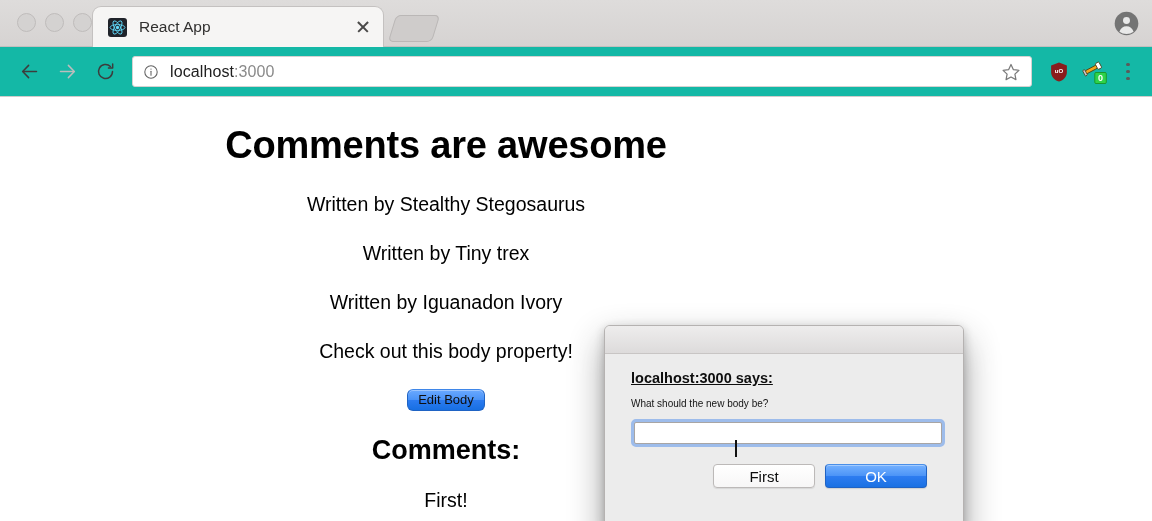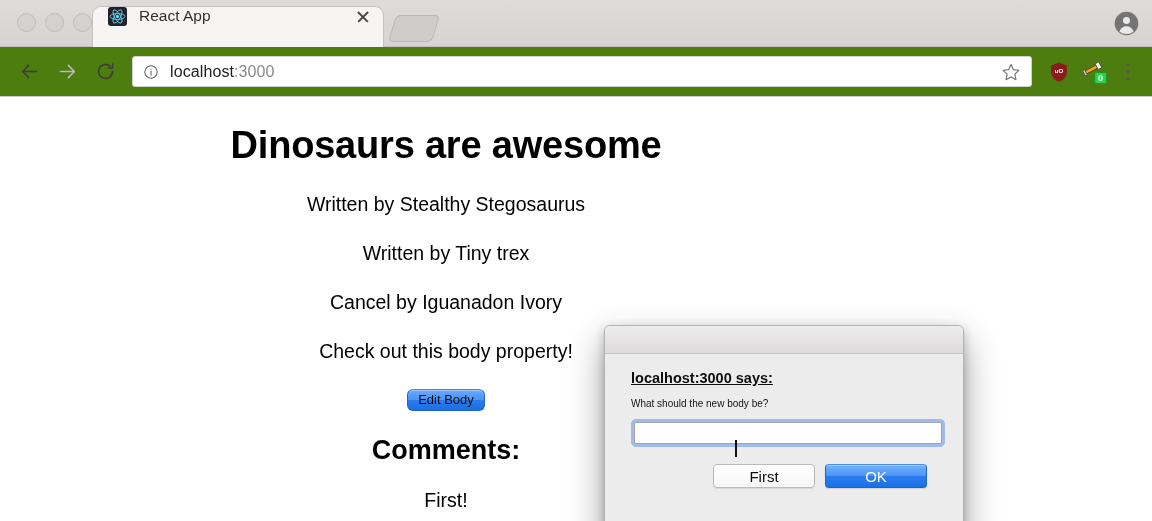--- a/index.html
+++ b/index.html
@@ -22,21 +22,21 @@
     width: 19px; height: 19px; border-radius: 50%;
     background: #d4d2d1; border: 1px solid #bfbcbb;
   }
 
   .tab {
     position: absolute; left: 92px; top: 6px;
     width: 292px; height: 41px;
     background: #f6f5f4;
     border-top-left-radius: 9px; border-top-right-radius: 9px;
     border: 1px solid #c4c1c0; border-bottom: none;
-    display: flex; padding: 0 10px 0 15px;
+    display: flex; align-items: center; padding: 0 10px 0 15px;
   }
   .tab::before, .tab::after {
     content: ""; position: absolute; bottom: -1px; width: 18px; height: 18px;
   }
   .favicon {
     width: 19px; height: 19px; flex: 0 0 19px; border-radius: 3px;
     background: #20232a; position: relative; overflow: hidden;
   }
   .tab-title {
     flex: 1; margin-left: 12px; font-size: 15.5px; color: #31302f;
@@ -60,21 +60,21 @@
   }
 
   .profile {
     position: absolute; right: 12px; top: 10px;
     width: 27px; height: 27px; cursor: pointer;
   }
   .profile svg { display: block; }
 
   .toolbar {
     position: relative; height: 50px; width: 100%;
-    background: #4d7c0f; border-bottom: 1px solid #cfcccb;
+    background: #14b8a6; border-bottom: 1px solid #cfcccb;
     display: flex; align-items: center; padding: 0 10px;
   }
   .navbtn {
     width: 38px; height: 38px; flex: 0 0 38px;
     display: flex; align-items: center; justify-content: center; cursor: pointer;
   }
   .omnibox {
     flex: 1; height: 31px; margin: 0 6px 0 8px;
     background: #fff; border: 1px solid #d5d2d1; border-radius: 3px;
     display: flex; align-items: center; padding: 0 10px; cursor: text;
@@ -268,25 +268,25 @@
     <div class="menu-dots">
       <i></i>
       <i></i>
       <i></i>
     </div>
   </div>
 
   <div class="viewport">
 
     <div class="page">
-      <h1>Dinosaurs are awesome</h1>
+      <h1>Comments are awesome</h1>
 
       <p>Written by Stealthy Stegosaurus</p>
       <p>Written by Tiny trex</p>
-      <p>Cancel by Iguanadon Ivory</p>
+      <p>Written by Iguanadon Ivory</p>
       <p>Check out this body property!</p>
 
       <button class="edit-body-btn">Edit Body</button>
 
       <div class="comments-h">Comments:</div>
       <div class="comment">First!</div>
     </div>
 
     <div class="dialog">
       <div class="dialog-titlebar"></div>

